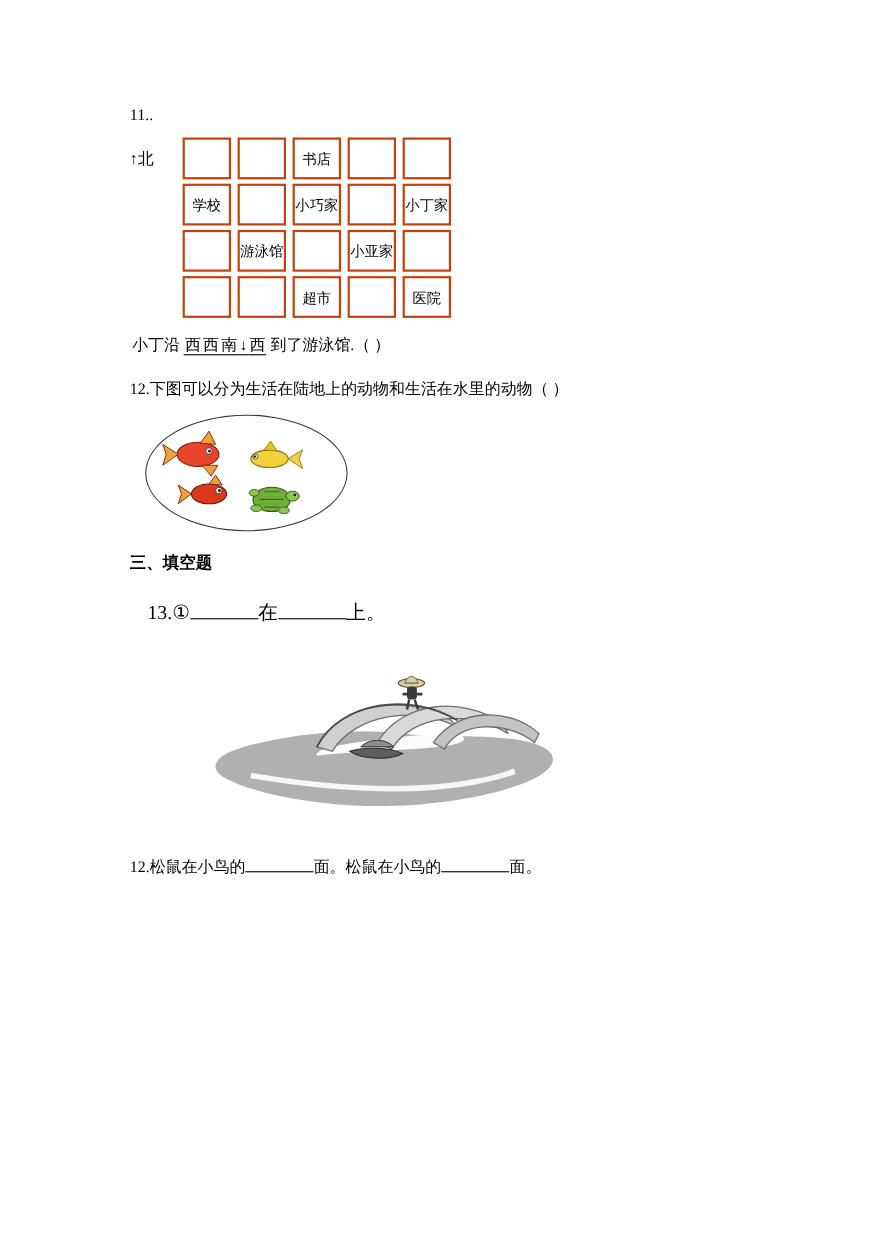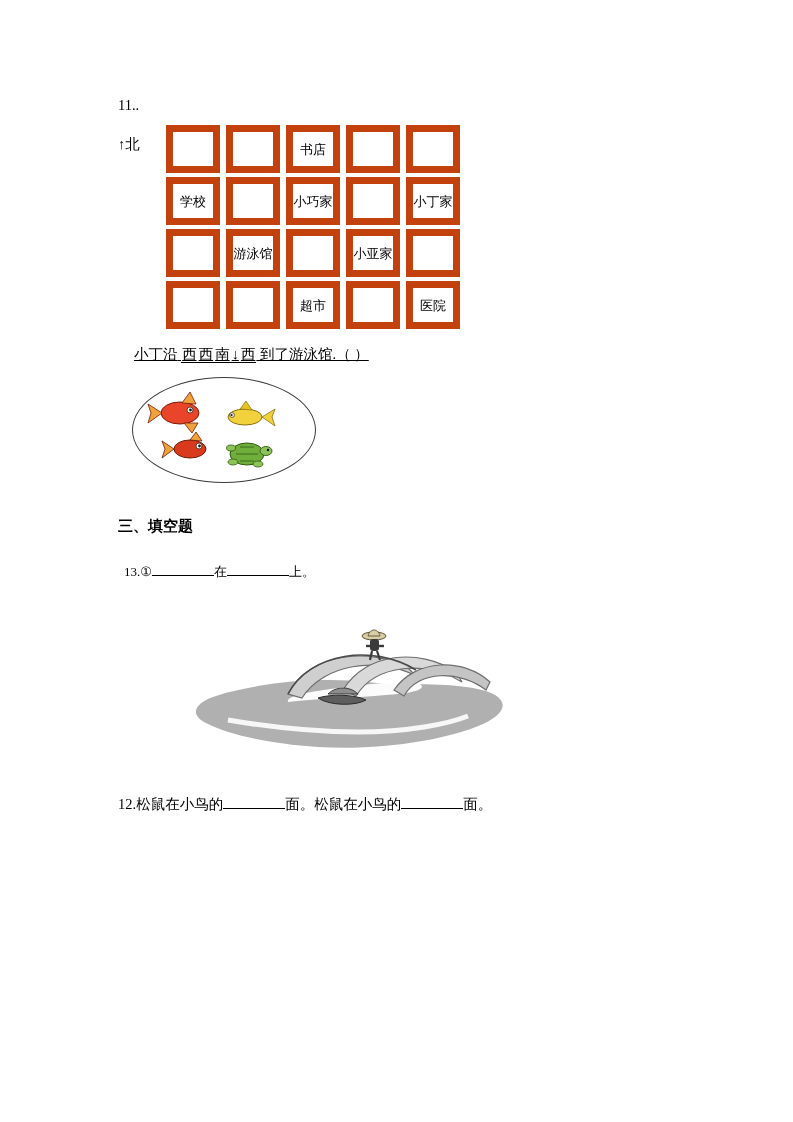--- a/index.html
+++ b/index.html
@@ -49,40 +49,39 @@
     letter-spacing: 0px;
   }
   .grid {
     border-collapse: separate;
     border-spacing: 6px 4px;
     margin-left: 0px;
   }
   .grid td {
     width: 40px;
     height: 34px;
-    border: 7px solid #c2410c;
+    border: 2px solid #c2410c;
     text-align: center;
     vertical-align: middle;
     padding: 0;
     font-size: 13px;
     line-height: 14px;
   }
   .grid td.filled span {
     display: block;
     font-size: 13px;
     line-height: 15px;
   }
   .grid td.empty { }
 
   .sentence {
     font-size: 14.5px;
     line-height: 22px;
-    margin: 10px 0 0 16px;
+    margin: 10px 0 0 2px;
     white-space: nowrap;
-    text-decoration: underline;
   }
   .udl {
     border-bottom: 1px solid #000;
     padding: 0 1px;
   }
 
   
   .q12 {
     font-size: 14.5px;
     line-height: 22px;
@@ -101,29 +100,29 @@
     height: 104px;
     border: 1.5px solid #3a3a3a;
     border-radius: 50%;
     background: #ffffff;
   }
 
   
   .section-head {
     font-size: 15px;
     font-weight: bold;
-    margin: 30px 0 0 0;
+    margin: 15px 0 0 0;
     font-family: "Liberation Sans", sans-serif;
   }
 
   
   .q13a {
-    font-size: 13px;
+    font-size: 18px;
     line-height: 24px;
-    margin: 24px 0 0 6px;
+    margin: 24px 0 0 16px;
   }
   .q13b {
     font-size: 14.5px;
     line-height: 24px;
     margin: 14px 0 0 0;
   }
   .blank {
     display: inline-block;
     border-bottom: 1px solid #000;
     width: 62px;
@@ -203,20 +202,21 @@
       </tbody>
         </table>
     </div>
 
     <div class="sentence">
       <span>小丁沿</span>
       <span class="udl">西</span><span class="udl">西</span><span class="udl">南</span><span class="udl">↓</span><span class="udl">西</span>
       <span>到了游泳馆.（    ）</span>
     </div>
 
+    <div class="q12">12.下图可以分为生活在陆地上的动物和生活在水里的动物（     ）</div>
 
     <div class="fish-figure">
       <div class="oval"></div>
       <svg width="190" height="110" style="position:absolute;left:0;top:0;">
 
         <g>
           <ellipse cx="48" cy="36" rx="19" ry="11" fill="#e8452a" stroke="#7a1c0a" stroke-width="1"></ellipse>
           <polygon points="30,36 16,27 19,36 16,46" fill="#f0a23a" stroke="#7a1c0a" stroke-width="0.8"></polygon>
           <polygon points="50,26 58,15 64,27" fill="#f0a23a" stroke="#7a1c0a" stroke-width="0.8"></polygon>
           <polygon points="52,46 60,56 66,46" fill="#f0a23a" stroke="#7a1c0a" stroke-width="0.8"></polygon>

